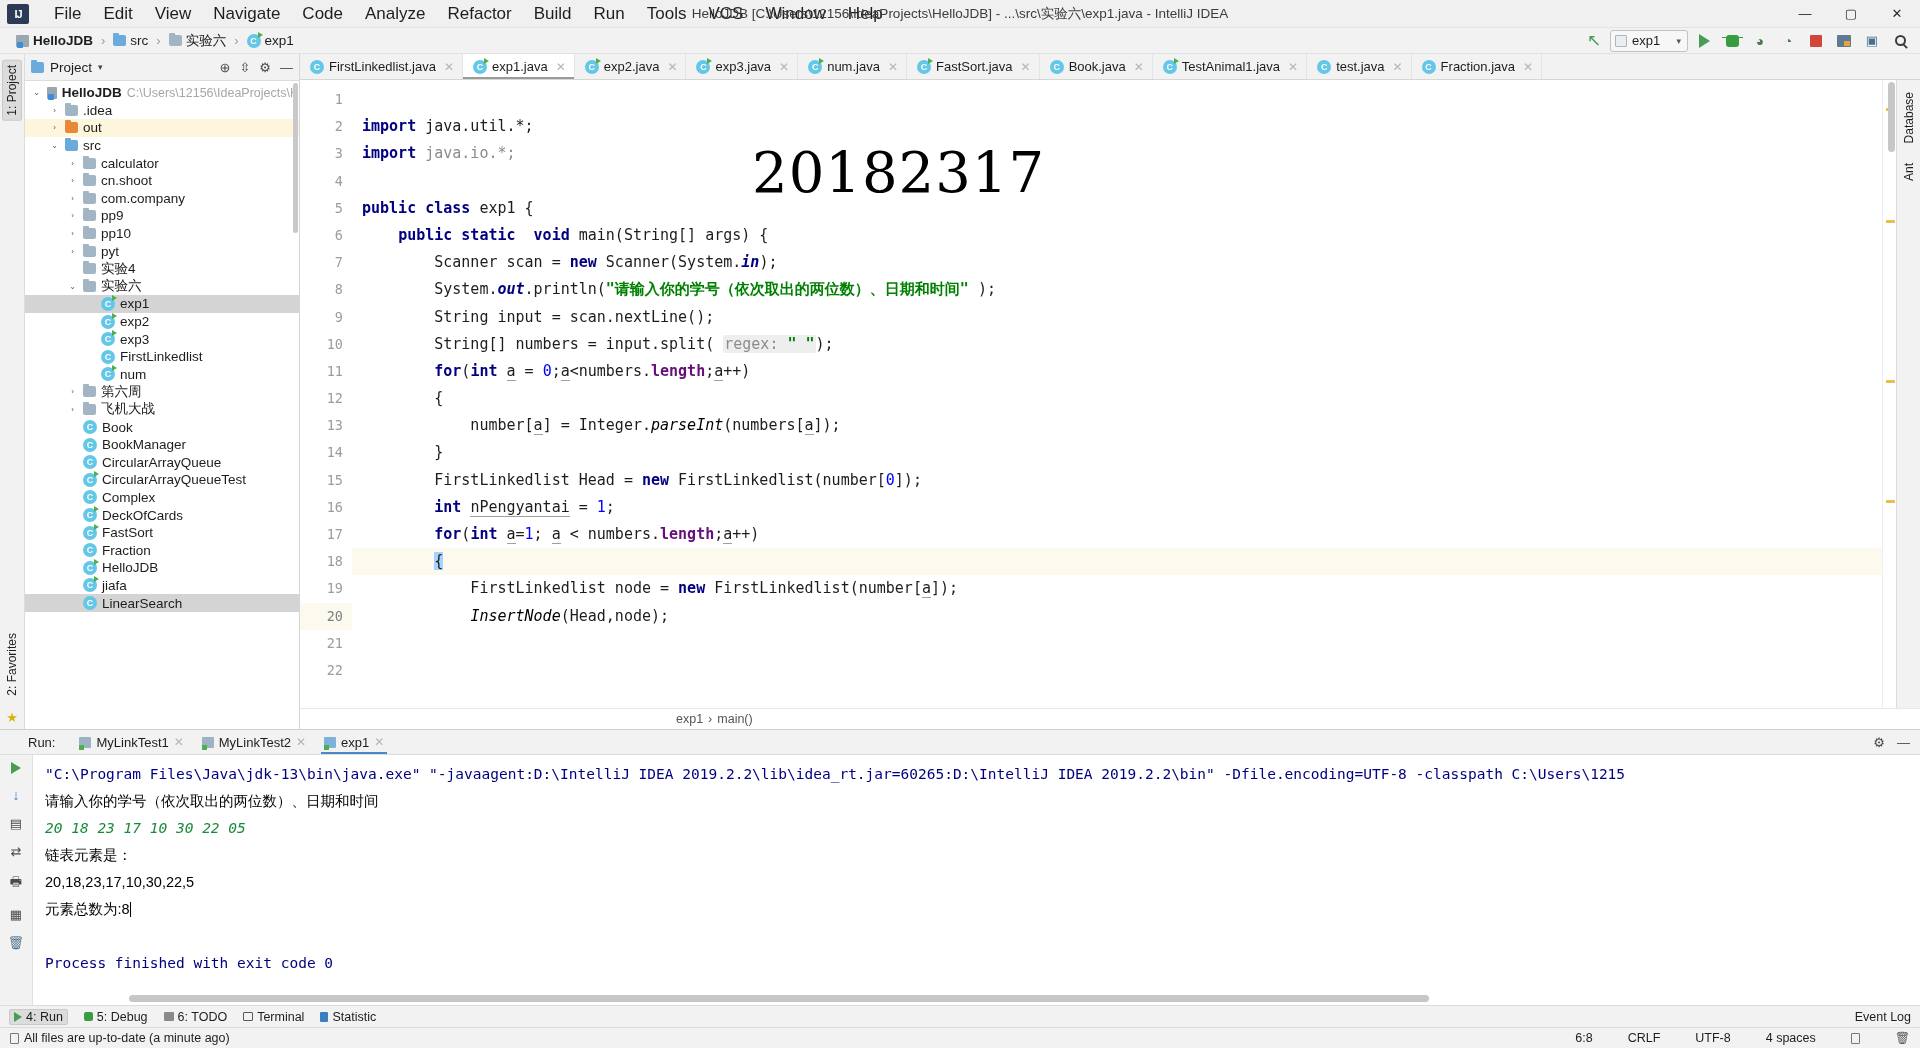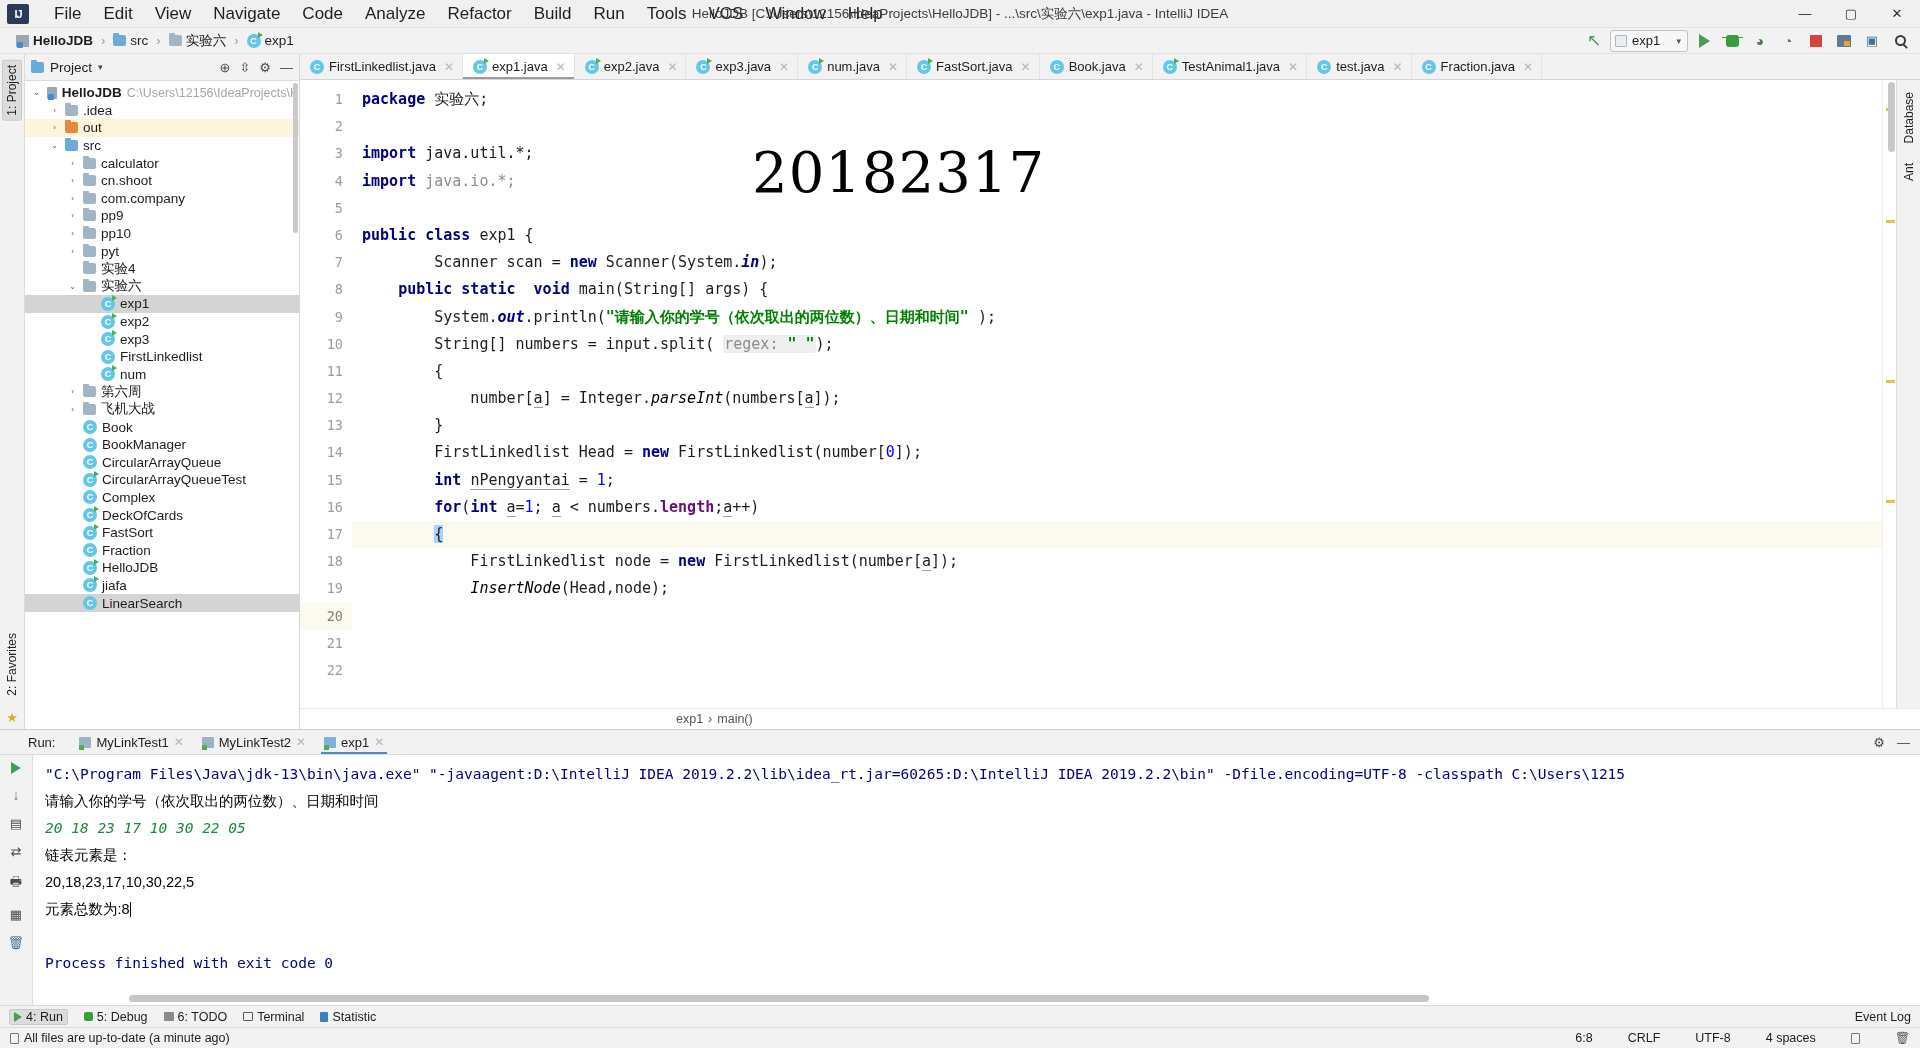--- a/index.html
+++ b/index.html
@@ -598,30 +598,31 @@
             <div class="gline">15</div>
             <div class="gline">16<span class="gfold">−</span></div>
             <div class="gline">17</div>
             <div class="gline">18</div>
             <div class="gline">19</div>
             <div class="gline cur">20<span class="gfold">−</span></div>
             <div class="gline">21</div>
             <div class="gline">22</div>
           </div>
         <div class="code" id="code">
-          <div class="cline"><span class="kw">package</span> 实验六;</div>
             <div class="cline">&nbsp;</div>
             <div class="cline"><span class="kw">import</span> java.util.*;</div>
             <div class="cline"><span class="kw">import</span> <span class="grey">java.io.*;</span></div>
             <div class="cline">&nbsp;</div>
             <div class="cline"><span class="kw">public class</span> exp1 {</div>
+            <div class="cline">    <span class="kw">public static</span>  <span class="kw">void</span> main(String[] args) {</div>
             <div class="cline">        Scanner scan = <span class="kw">new</span> Scanner(System.<span class="stat">in</span>);</div>
-            <div class="cline">    <span class="kw">public static</span>  <span class="kw">void</span> main(String[] args) {</div>
             <div class="cline">        System.<span class="stat">out</span>.println(<span class="str">"请输入你的学号（依次取出的两位数）、日期和时间"</span> );</div>
+            <div class="cline">        String input = scan.nextLine();</div>
             <div class="cline">        String[] numbers = input.split( <span class="hintbox"><span class="grey">regex:</span> <span class="str">" "</span></span>);</div>
+            <div class="cline">        <span class="kw">for</span>(<span class="kw">int</span> <span class="und">a</span> = <span class="num">0</span>;<span class="und">a</span>&lt;numbers.<span class="fld">length</span>;<span class="und">a</span>++)</div>
             <div class="cline">        {</div>
             <div class="cline">            number[<span class="und">a</span>] = Integer.<span class="meth-it">parseInt</span>(numbers[<span class="und">a</span>]);</div>
             <div class="cline">        }</div>
             <div class="cline">        FirstLinkedlist Head = <span class="kw">new</span> FirstLinkedlist(number[<span class="num">0</span>]);</div>
             <div class="cline">        <span class="kw">int</span> <span class="und">nPengyantai</span> = <span class="num">1</span>;</div>
             <div class="cline">        <span class="kw">for</span>(<span class="kw">int</span> <span class="und">a</span>=<span class="num">1</span>; <span class="und">a</span> &lt; numbers.<span class="fld">length</span>;<span class="und">a</span>++)</div>
             <div class="cline cur">        <span class="selbrace">{</span></div>
             <div class="cline">            FirstLinkedlist node = <span class="kw">new</span> FirstLinkedlist(number[<span class="und">a</span>]);</div>
             <div class="cline">            <span class="meth-it">InsertNode</span>(Head,node);</div>
             <div class="watermark">20182317</div>

